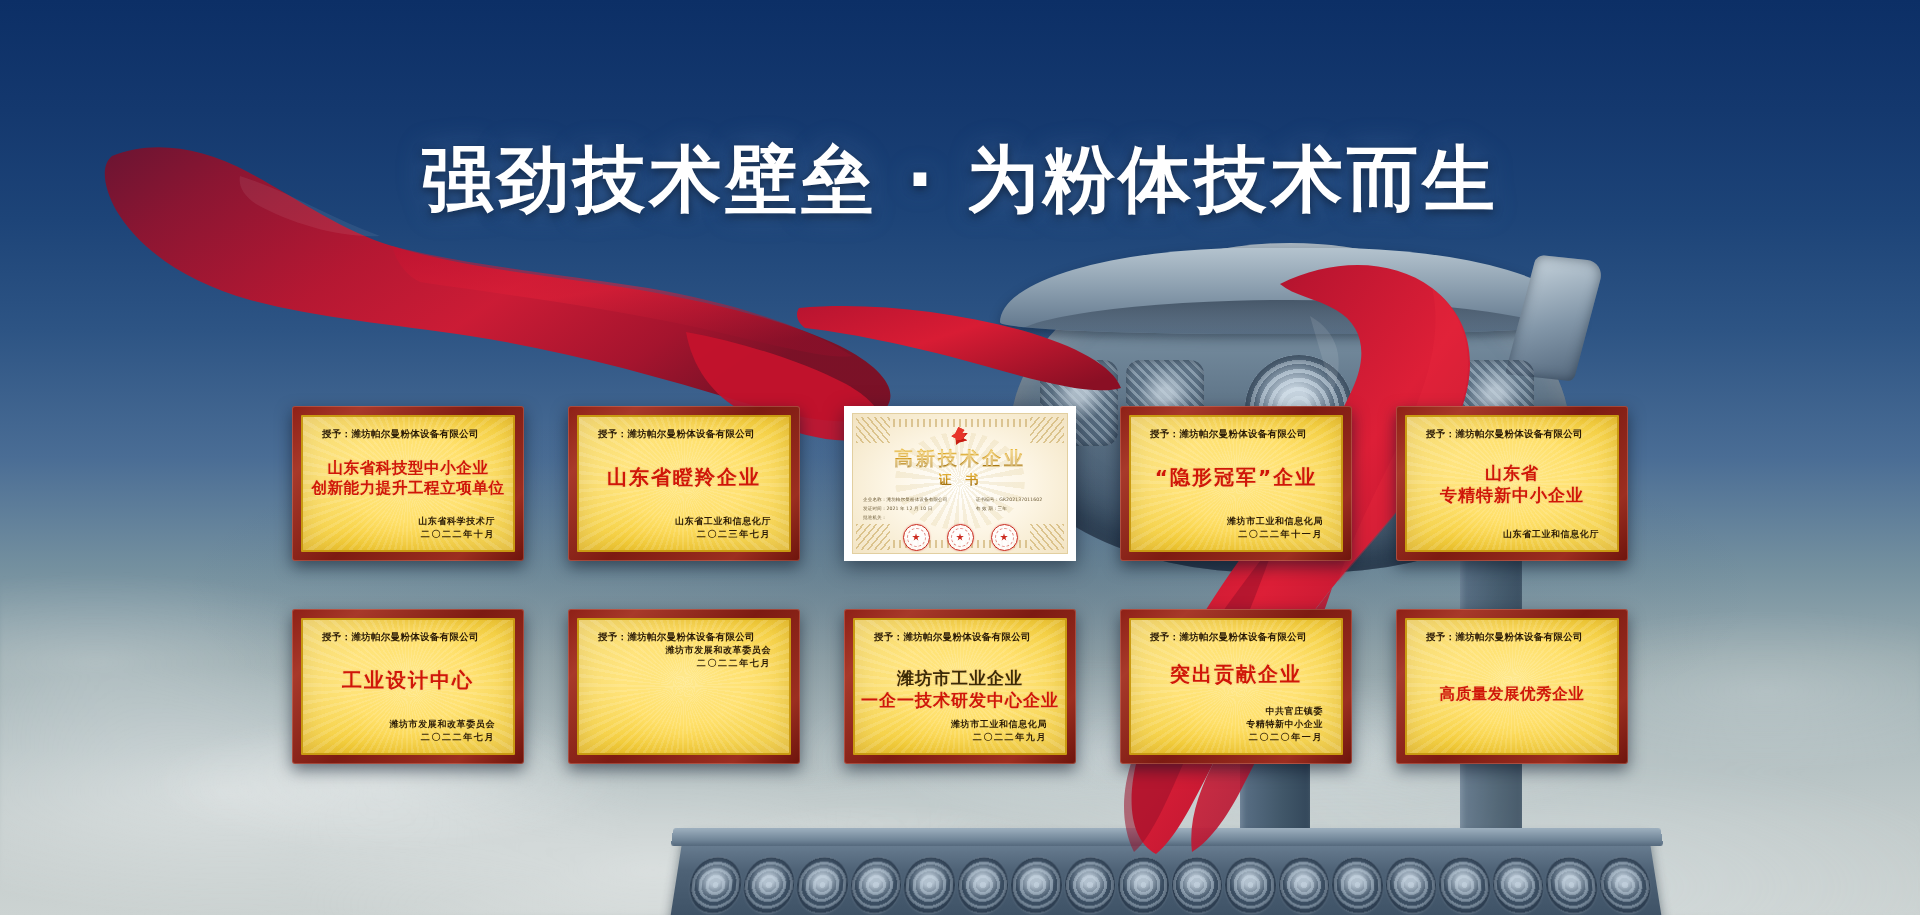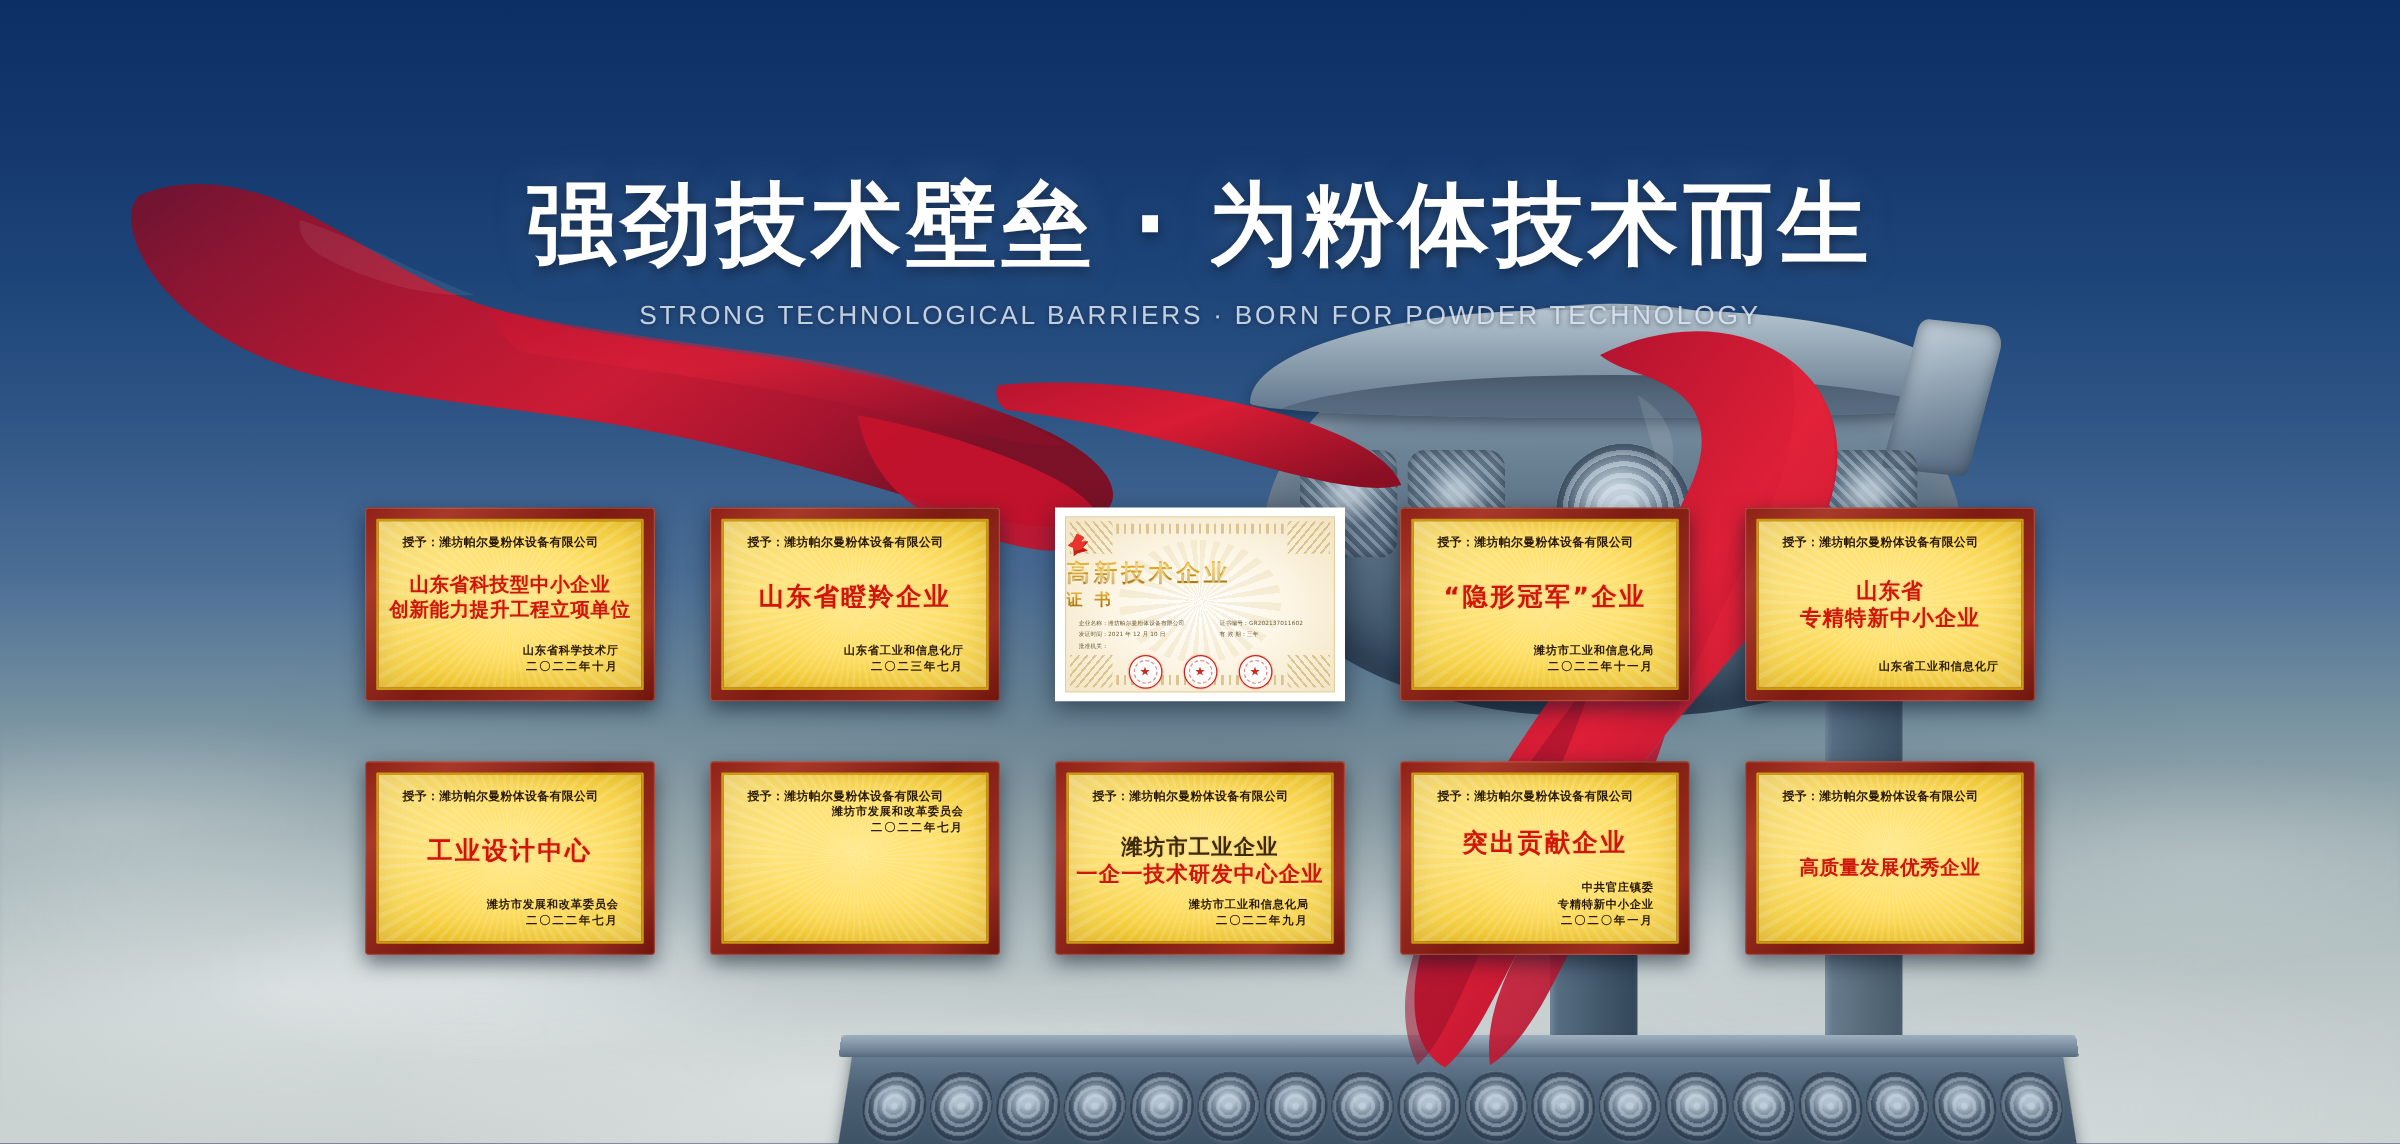--- a/index.html
+++ b/index.html
@@ -234,21 +234,21 @@
     padding:7px 8px;
     box-shadow:0 6px 18px rgba(8,18,34,.5);
     position:relative;
   }
   .cert-inner {
     width:100%; height:100%;
     position:relative; overflow:hidden;
     background:
       radial-gradient(ellipse at 50% 52%, #ffffff 0%, #fdf6e6 45%, #f7ecd2 75%, #f2e3c2 100%);
     border:1px solid #e2cfa0;
-    display:flex; flex-direction:column; align-items:flex-start;
+    display:flex; flex-direction:column; align-items:center;
   }
   .cert-inner::before {
     content:""; position:absolute; left:50%; top:48%;
     width:130px; height:98px; transform:translate(-50%,-50%);
     background:
       repeating-conic-gradient(from 0deg at 50% 50%, rgba(226,208,160,.38) 0deg 6deg, rgba(255,255,255,0) 6deg 13deg);
     border-radius:50%;
     opacity:.75;
   }
   .cert-corner {
@@ -286,21 +286,21 @@
     text-shadow:0 1px 0 rgba(255,248,220,.5);
     font-family:"DejaVu Sans","Liberation Sans",sans-serif;
     white-space:nowrap;
   }
   .cert-sub {
     position:relative; z-index:3;
     font-size:13px; font-weight:bold; letter-spacing:3px;
     margin-top:-1px;
     background:linear-gradient(180deg,#eec046 0%, #c9901a 50%, #85590a 100%);
     -webkit-background-clip:text; background-clip:text; color:transparent;
-    font-family:Liberation Sans, sans-serif;
+    font-family:Liberation Mono, monospace;
   }
   .cert-fields {
     position:relative; z-index:3;
     width:100%; padding:4px 10px 0; margin-top:4px;
     display:flex; flex-wrap:wrap; row-gap:2px; column-gap:6px;
   }
   .cert-fields .f {
     font-size:4.6px; color:#6b5a36; letter-spacing:.1px;
     white-space:nowrap; line-height:1.5;
     font-family:"DejaVu Sans","Liberation Sans",sans-serif;
@@ -458,21 +458,20 @@
       </defs>
       <path d="M4 8 C 70 2, 150 10, 226 30 C 282 46, 318 66, 326 88
                C 300 96, 246 82, 190 66 C 126 48, 62 34, 10 28 C 2 22, 0 14, 4 8 Z" fill="url(#rgT)"></path>
     </svg>
   </div>
 
   <div class="grid-veil"></div>
 
   <div class="headline-block">
     <div class="headline">强劲技术壁垒 · 为粉体技术而生</div>
-    <div class="subheadline">STRONG TECHNOLOGICAL BARRIERS · BORN FOR POWDER TECHNOLOGY</div>
   </div>
 
   <div class="plaque-grid">
 
     <div class="plaque-row">
 
       <div class="plaque">
         <div class="plaque-inner">
           <div class="p-awardee">授予：潍坊帕尔曼粉体设备有限公司</div>
           <div class="p-title small">

